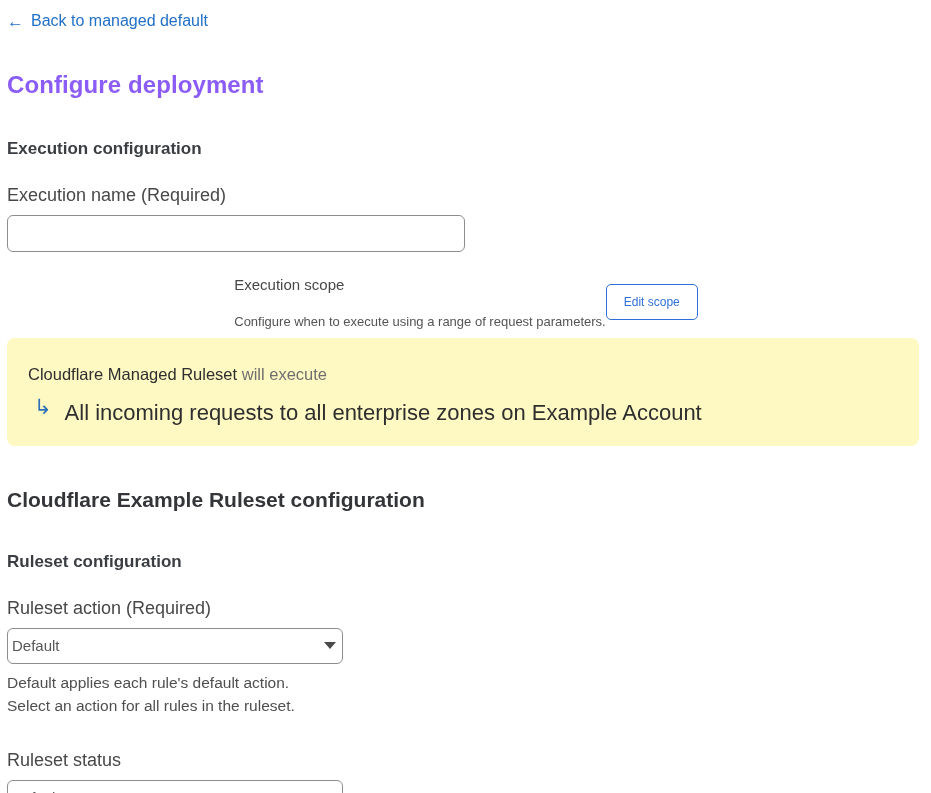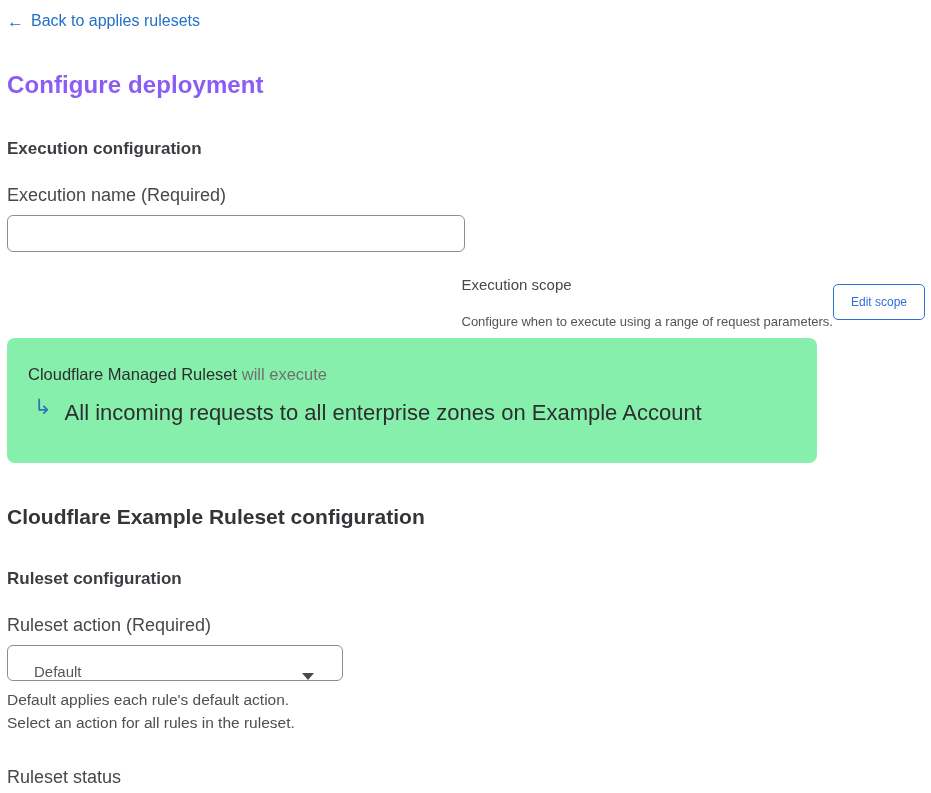--- a/index.html
+++ b/index.html
@@ -68,21 +68,21 @@
     font-size: 15px;
     color: #333;
     padding: 0 12px;
     outline: none;
     display: block;
   }
 
   
   .scope-row {
     display: flex;
-    justify-content: flex-end;
+    justify-content: center;
     align-items: center;
     margin-top: 24px;
   }
   .scope-text .scope-label {
     font-size: 15px;
     color: #484848;
     margin: 0;
     display: block;
   }
   .scope-text .scope-desc {
@@ -100,24 +100,24 @@
     font-family: inherit;
     padding: 7px 17px;
     height: 36px;
     cursor: pointer;
     white-space: nowrap;
   }
 
   
   .summary-panel {
     margin-top: 9px;
-    width: 810px;
-    background: #86efac;
+    width: 912px;
+    background: #fef9c3;
     border-radius: 8px;
-    padding: 27px 21px 37px 21px;
+    padding: 27px 21px 20px 21px;
   }
   .summary-line1 { font-size: 16.5px; }
   .summary-line1 .ruleset-name { color: #2e2e2e; }
   .summary-line1 .muted { color: #6f6f6f; }
   .summary-line2 {
     display: flex;
     align-items: flex-start;
     gap: 13px;
     margin-top: 13px;
     padding-left: 6px;
@@ -137,23 +137,23 @@
 
   
   .select-box {
     margin-top: 9px;
     width: 336px;
     height: 36px;
     border: 1px solid #8d8d8d;
     border-radius: 6px;
     background: #fff;
     display: flex;
-    align-items: flex-end;
+    align-items: center;
     justify-content: space-between;
-    padding: 0 26px;
+    padding: 0 4px;
     cursor: pointer;
   }
   .select-box .select-value {
     font-size: 15px;
     color: #565656;
   }
   .caret {
     width: 0; height: 0;
     border-left: 6px solid transparent;
     border-right: 6px solid transparent;
@@ -170,21 +170,21 @@
   .helper-line { display: block; }
 </style>
 </head>
 <body>
 
 <div class="page">
   <div class="content">
 
     <a class="back-link">
       <span class="arrow">←</span>
-      <span>Back to applies rulesets</span>
+      <span>Back to managed default</span>
     </a>
 
     <h1 class="page-title">Configure deployment</h1>
 
     
     <h2 class="section-title">Execution configuration</h2>
 
     <label class="field-label">Execution name (Required)</label>
     <input class="text-input" type="text" placeholder="" style="">
 

